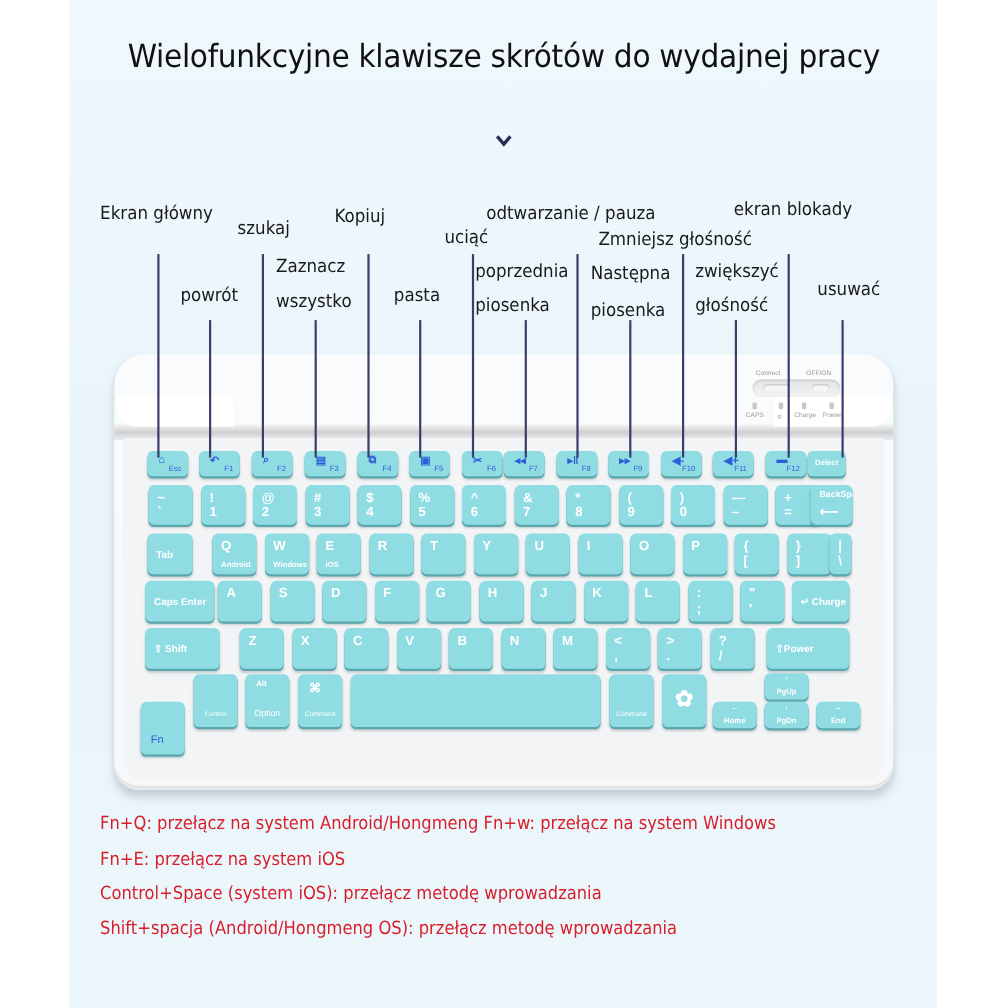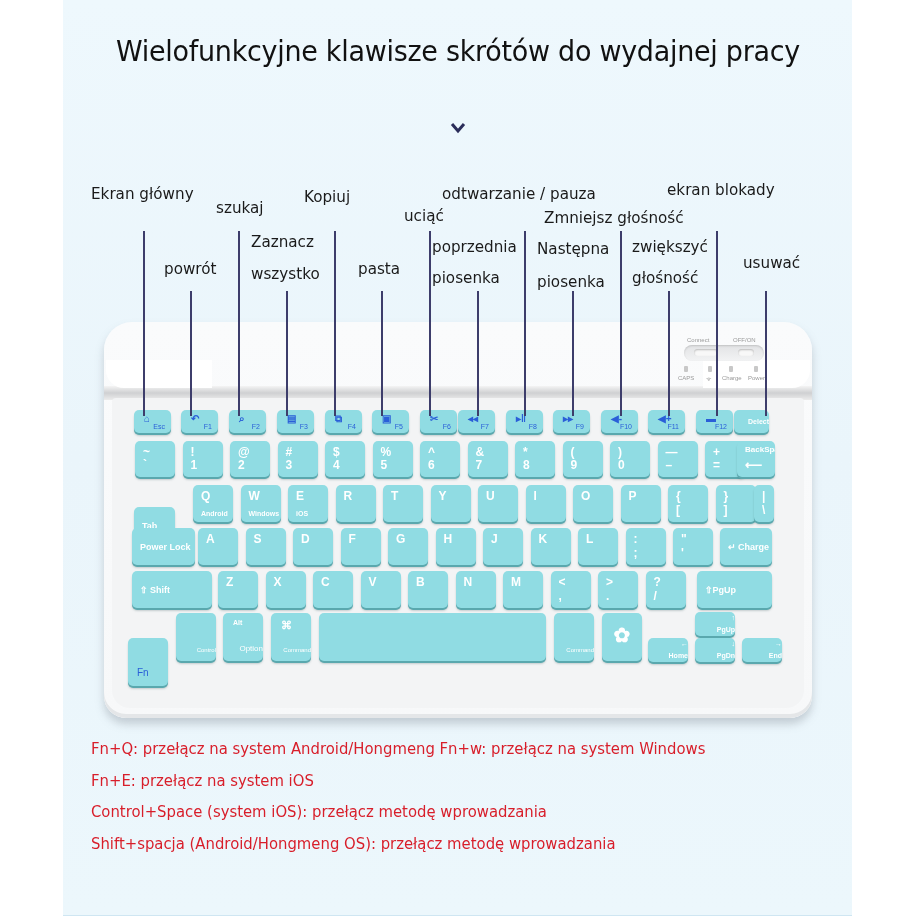--- a/index.html
+++ b/index.html
@@ -50,21 +50,21 @@
     box-shadow: 0 2px 0 #5aa8ae, 0 3px 2px rgba(60,90,95,0.25);
     color: #ffffff; font-family: "Liberation Sans", sans-serif; font-weight: bold;
     box-sizing: border-box; overflow: hidden;
   }
   .key .t { position: absolute; left: 8px; top: 4px; font-size: 12px; }
   .key .b { position: absolute; left: 8px; bottom: 5px; font-size: 12px; }
   .key .c { position: absolute; left: 0; right: 0; text-align: center; }
   .key .mid { position: absolute; left: 8px; top: 50%; transform: translateY(-50%); font-size: 9px; }
   .key .fn-lbl { position: absolute; right: 6px; bottom: 3px; font-size: 7px; color: #2a5fd8; font-weight: normal; }
   .key .fn-ico { position: absolute; left: 10px; top: 3px; font-size: 10px; color: #2a5fd8; }
-  .key .small { font-size: 7px; font-weight: bold; text-align: right; }
+  .key .small { font-size: 7px; font-weight: bold; }
   .status {
     position: absolute; font-family: "Liberation Sans", sans-serif; font-size: 6px; color: #999;
   }
   .switch-track {
     position: absolute; left: 684px; top: 345px; width: 80px; height: 16px; border-radius: 8px;
     background: linear-gradient(180deg, #e2e3e5, #f2f3f4); box-shadow: inset 0 1px 2px rgba(0,0,0,0.15);
   }
   .led { position: absolute; width: 4px; height: 6px; background: #c8c8c8; border-radius: 1px; }
   .notes {
     position: absolute; left: 91px; top: 739px; color: #d81e2a; font-size: 16.5px;
@@ -209,21 +209,21 @@
       <span class="b">–</span>
     </div>
     <div class="key" style="left: 705px; top: 441px; width: 40px; height: 36px;">
       <span class="t">+</span>
       <span class="b">=</span>
     </div>
     <div class="key" style="left: 737px; top: 441px; width: 38px; height: 36px;">
       <span class="t" style="font-size: 8px;">BackSpace</span>
       <span class="b">⟵</span>
     </div>
-    <div class="key" style="left: 134px; top: 507px; width: 41px; height: 37px;">
+    <div class="key" style="left: 134px; top: 485px; width: 41px; height: 37px;">
       <span class="mid">Tab</span>
     </div>
     <div class="key" style="left: 193px; top: 485px; width: 40px; height: 37px;">
       <span class="t">Q</span>
       <span class="b" style="font-size: 7px;">Android</span>
     </div>
     <div class="key" style="left: 240.5px; top: 485px; width: 40px; height: 37px;">
       <span class="t">W</span>
       <span class="b" style="font-size: 7px;">Windows</span>
     </div>
@@ -258,21 +258,21 @@
     </div>
     <div class="key" style="left: 715.5px; top: 485px; width: 40px; height: 37px;">
       <span class="t">}</span>
       <span class="b">]</span>
     </div>
     <div class="key" style="left: 754px; top: 485px; width: 20px; height: 37px;">
       <span class="t">|</span>
       <span class="b">\</span>
     </div>
     <div class="key" style="left: 132px; top: 528px; width: 63px; height: 37px;">
-      <span class="mid">Power Lock</span>
+      <span class="mid">Caps Enter</span>
     </div>
     <div class="key" style="left: 198px; top: 528px; width: 40px; height: 37px;">
       <span class="t">A</span>
     </div>
     <div class="key" style="left: 245.5px; top: 528px; width: 40px; height: 37px;">
       <span class="t">S</span>
     </div>
     <div class="key" style="left: 293px; top: 528px; width: 40px; height: 37px;">
       <span class="t">D</span>
     </div>
@@ -298,21 +298,21 @@
       <span class="t">:</span>
       <span class="b">;</span>
     </div>
     <div class="key" style="left: 673px; top: 528px; width: 40px; height: 37px;">
       <span class="t">"</span>
       <span class="b">'</span>
     </div>
     <div class="key" style="left: 720px; top: 528px; width: 52px; height: 37px;">
       <span class="mid">↵ Charge</span>
     </div>
-    <div class="key" style="left: 132px; top: 571px; width: 80px; height: 37px;">
+    <div class="key" style="left: 132px; top: 571px; width: 68px; height: 37px;">
       <span class="mid">⇧ Shift</span>
     </div>
     <div class="key" style="left: 218px; top: 571px; width: 40px; height: 37px;">
       <span class="t">Z</span>
     </div>
     <div class="key" style="left: 265.5px; top: 571px; width: 40px; height: 37px;">
       <span class="t">X</span>
     </div>
     <div class="key" style="left: 313px; top: 571px; width: 40px; height: 37px;">
       <span class="t">C</span>
@@ -335,21 +335,21 @@
     </div>
     <div class="key" style="left: 598px; top: 571px; width: 40px; height: 37px;">
       <span class="t">&gt;</span>
       <span class="b">.</span>
     </div>
     <div class="key" style="left: 645.5px; top: 571px; width: 40px; height: 37px;">
       <span class="t">?</span>
       <span class="b">/</span>
     </div>
     <div class="key" style="left: 697px; top: 571px; width: 75px; height: 37px;">
-      <span class="mid">⇧PgUp</span>
+      <span class="mid">⇧Power</span>
     </div>
     <div class="key" style="left: 128px; top: 638px; width: 40px; height: 48px;">
       <span class="c small" style="bottom: 8px; color: rgb(42, 95, 216); font-weight: normal; font-size: 10px; text-align: left; left: 9px;">Fn</span>
     </div>
     <div class="key" style="left: 176px; top: 613px; width: 40px; height: 48px;">
       <span class="c small" style="bottom: 8px; font-size: 6px; font-weight: normal;">Control</span>
     </div>
     <div class="key" style="left: 223px; top: 613px; width: 40px; height: 48px;">
       <span class="c small" style="top: 6px; font-size: 7px; text-align: left; left: 10px;">Alt</span>
       <span class="c small" style="bottom: 8px; font-size: 8px; font-weight: normal;">Option</span>

